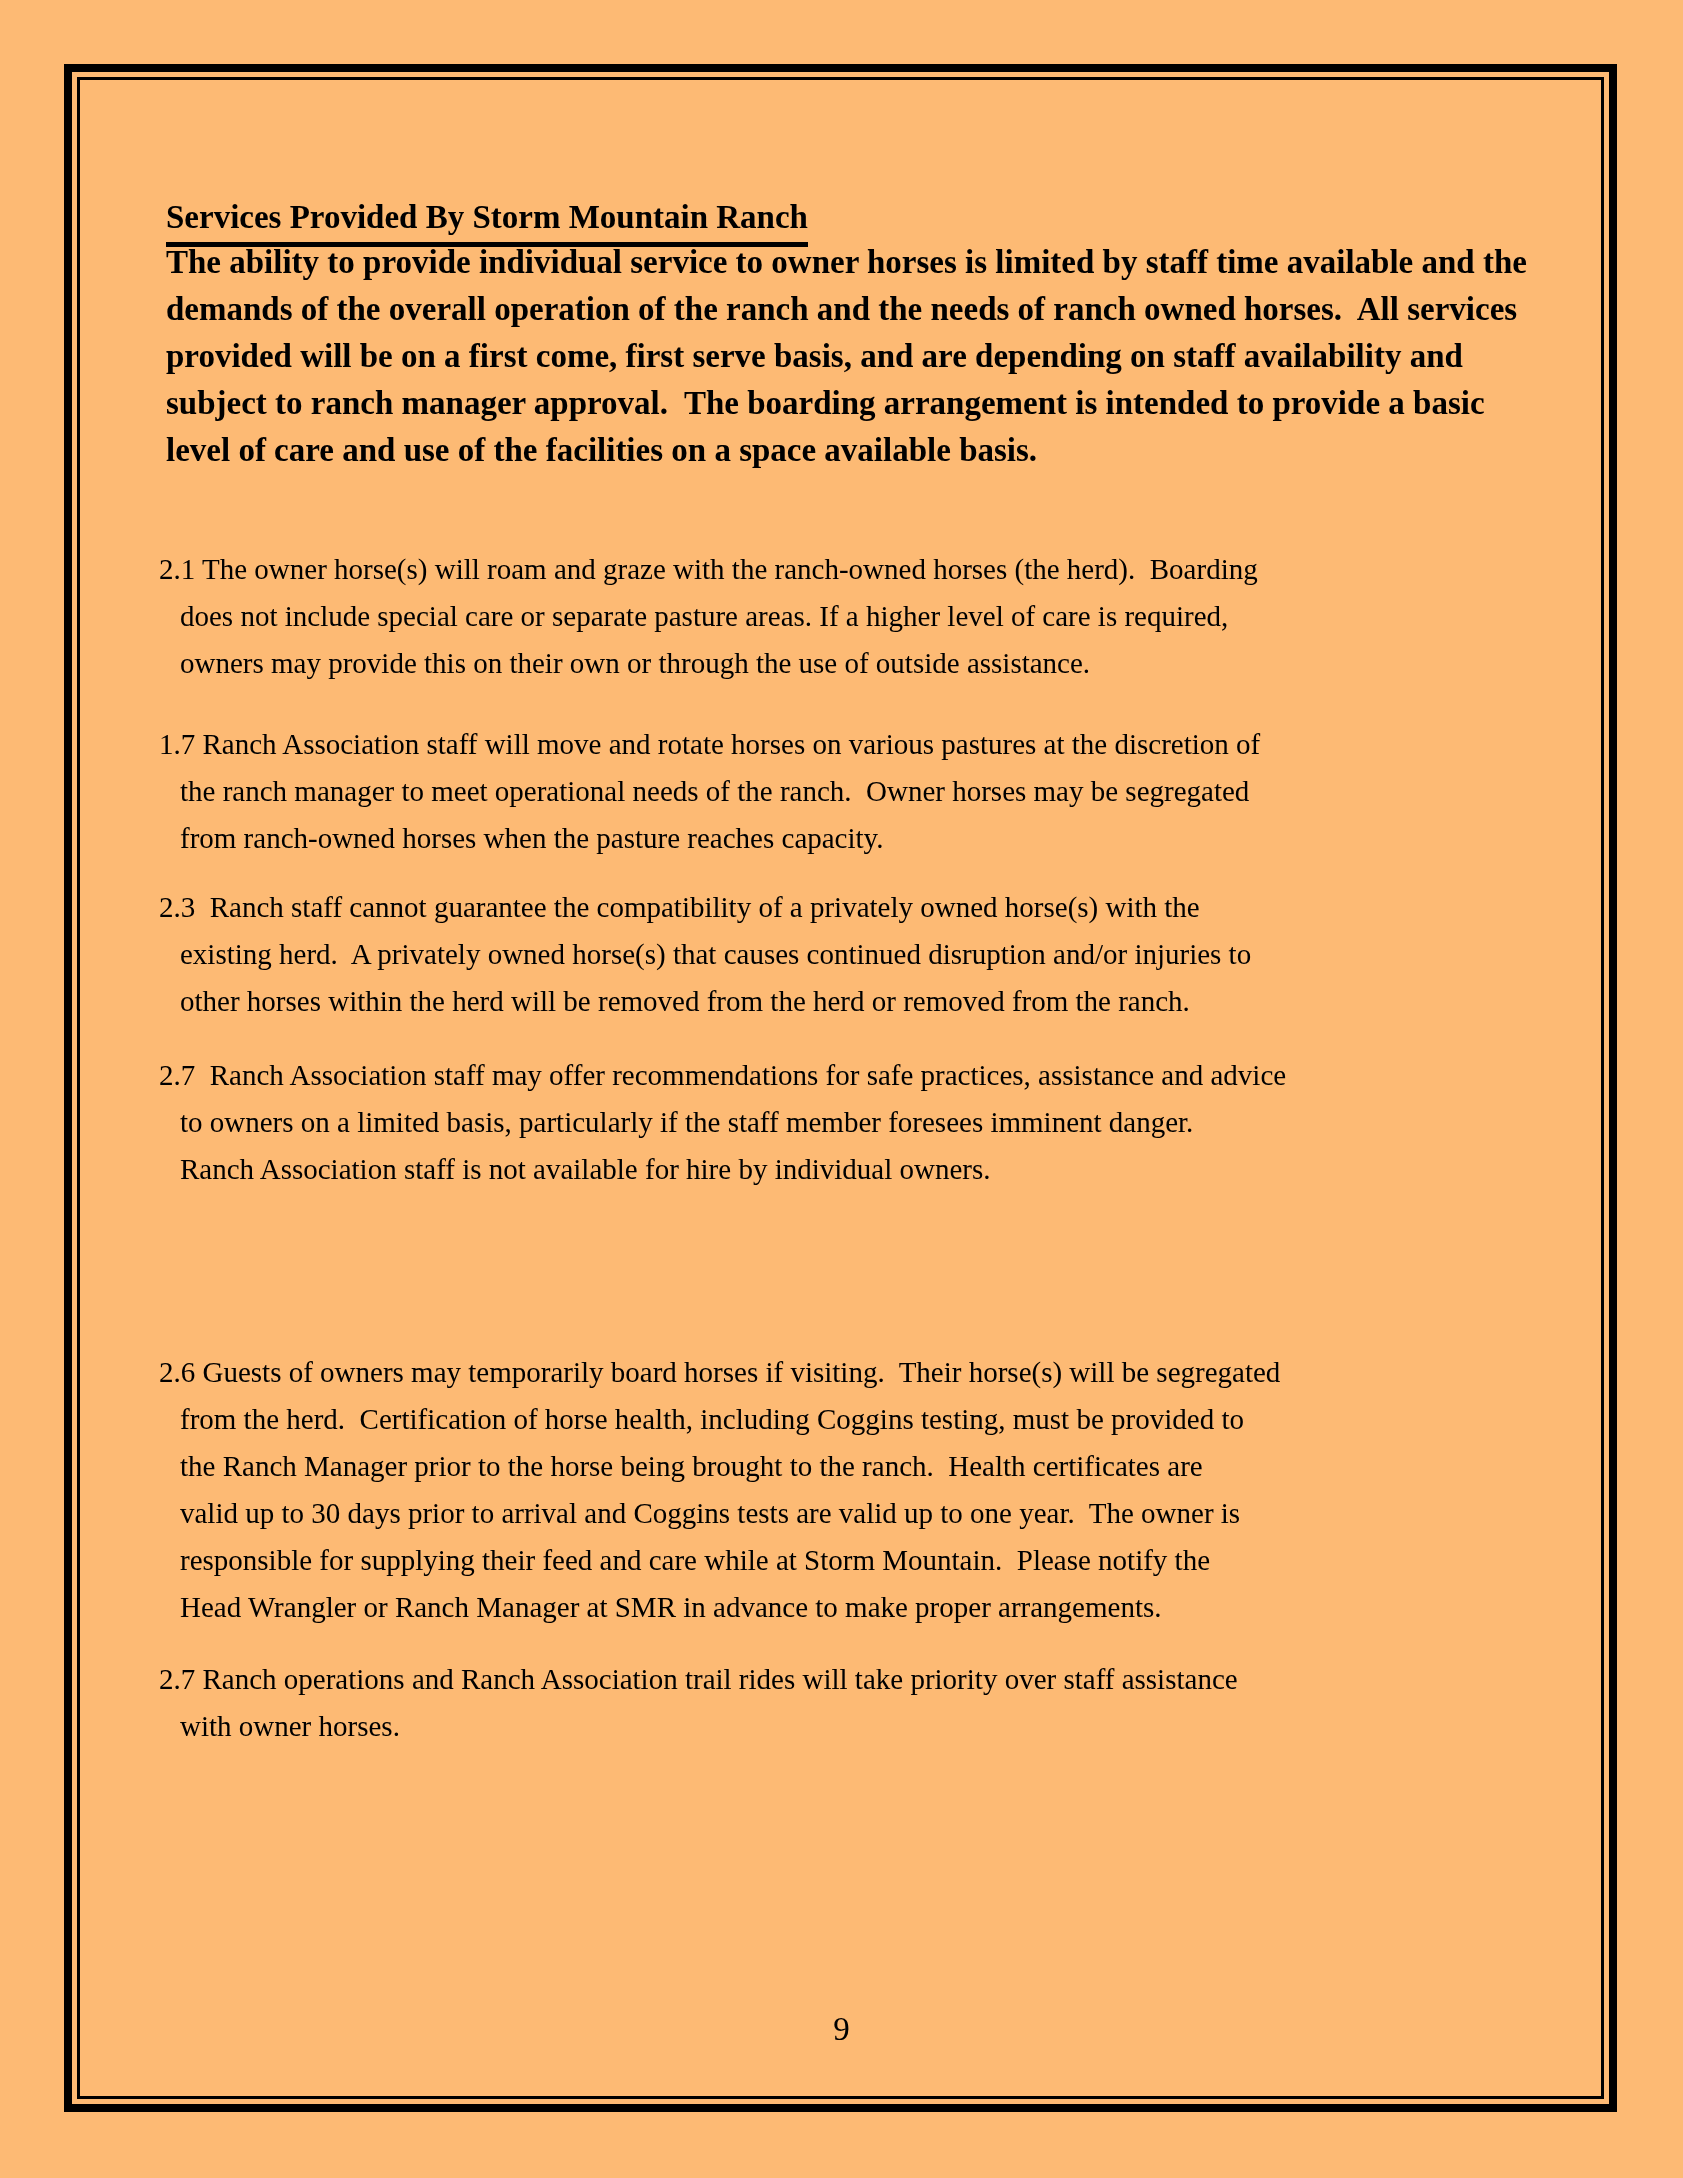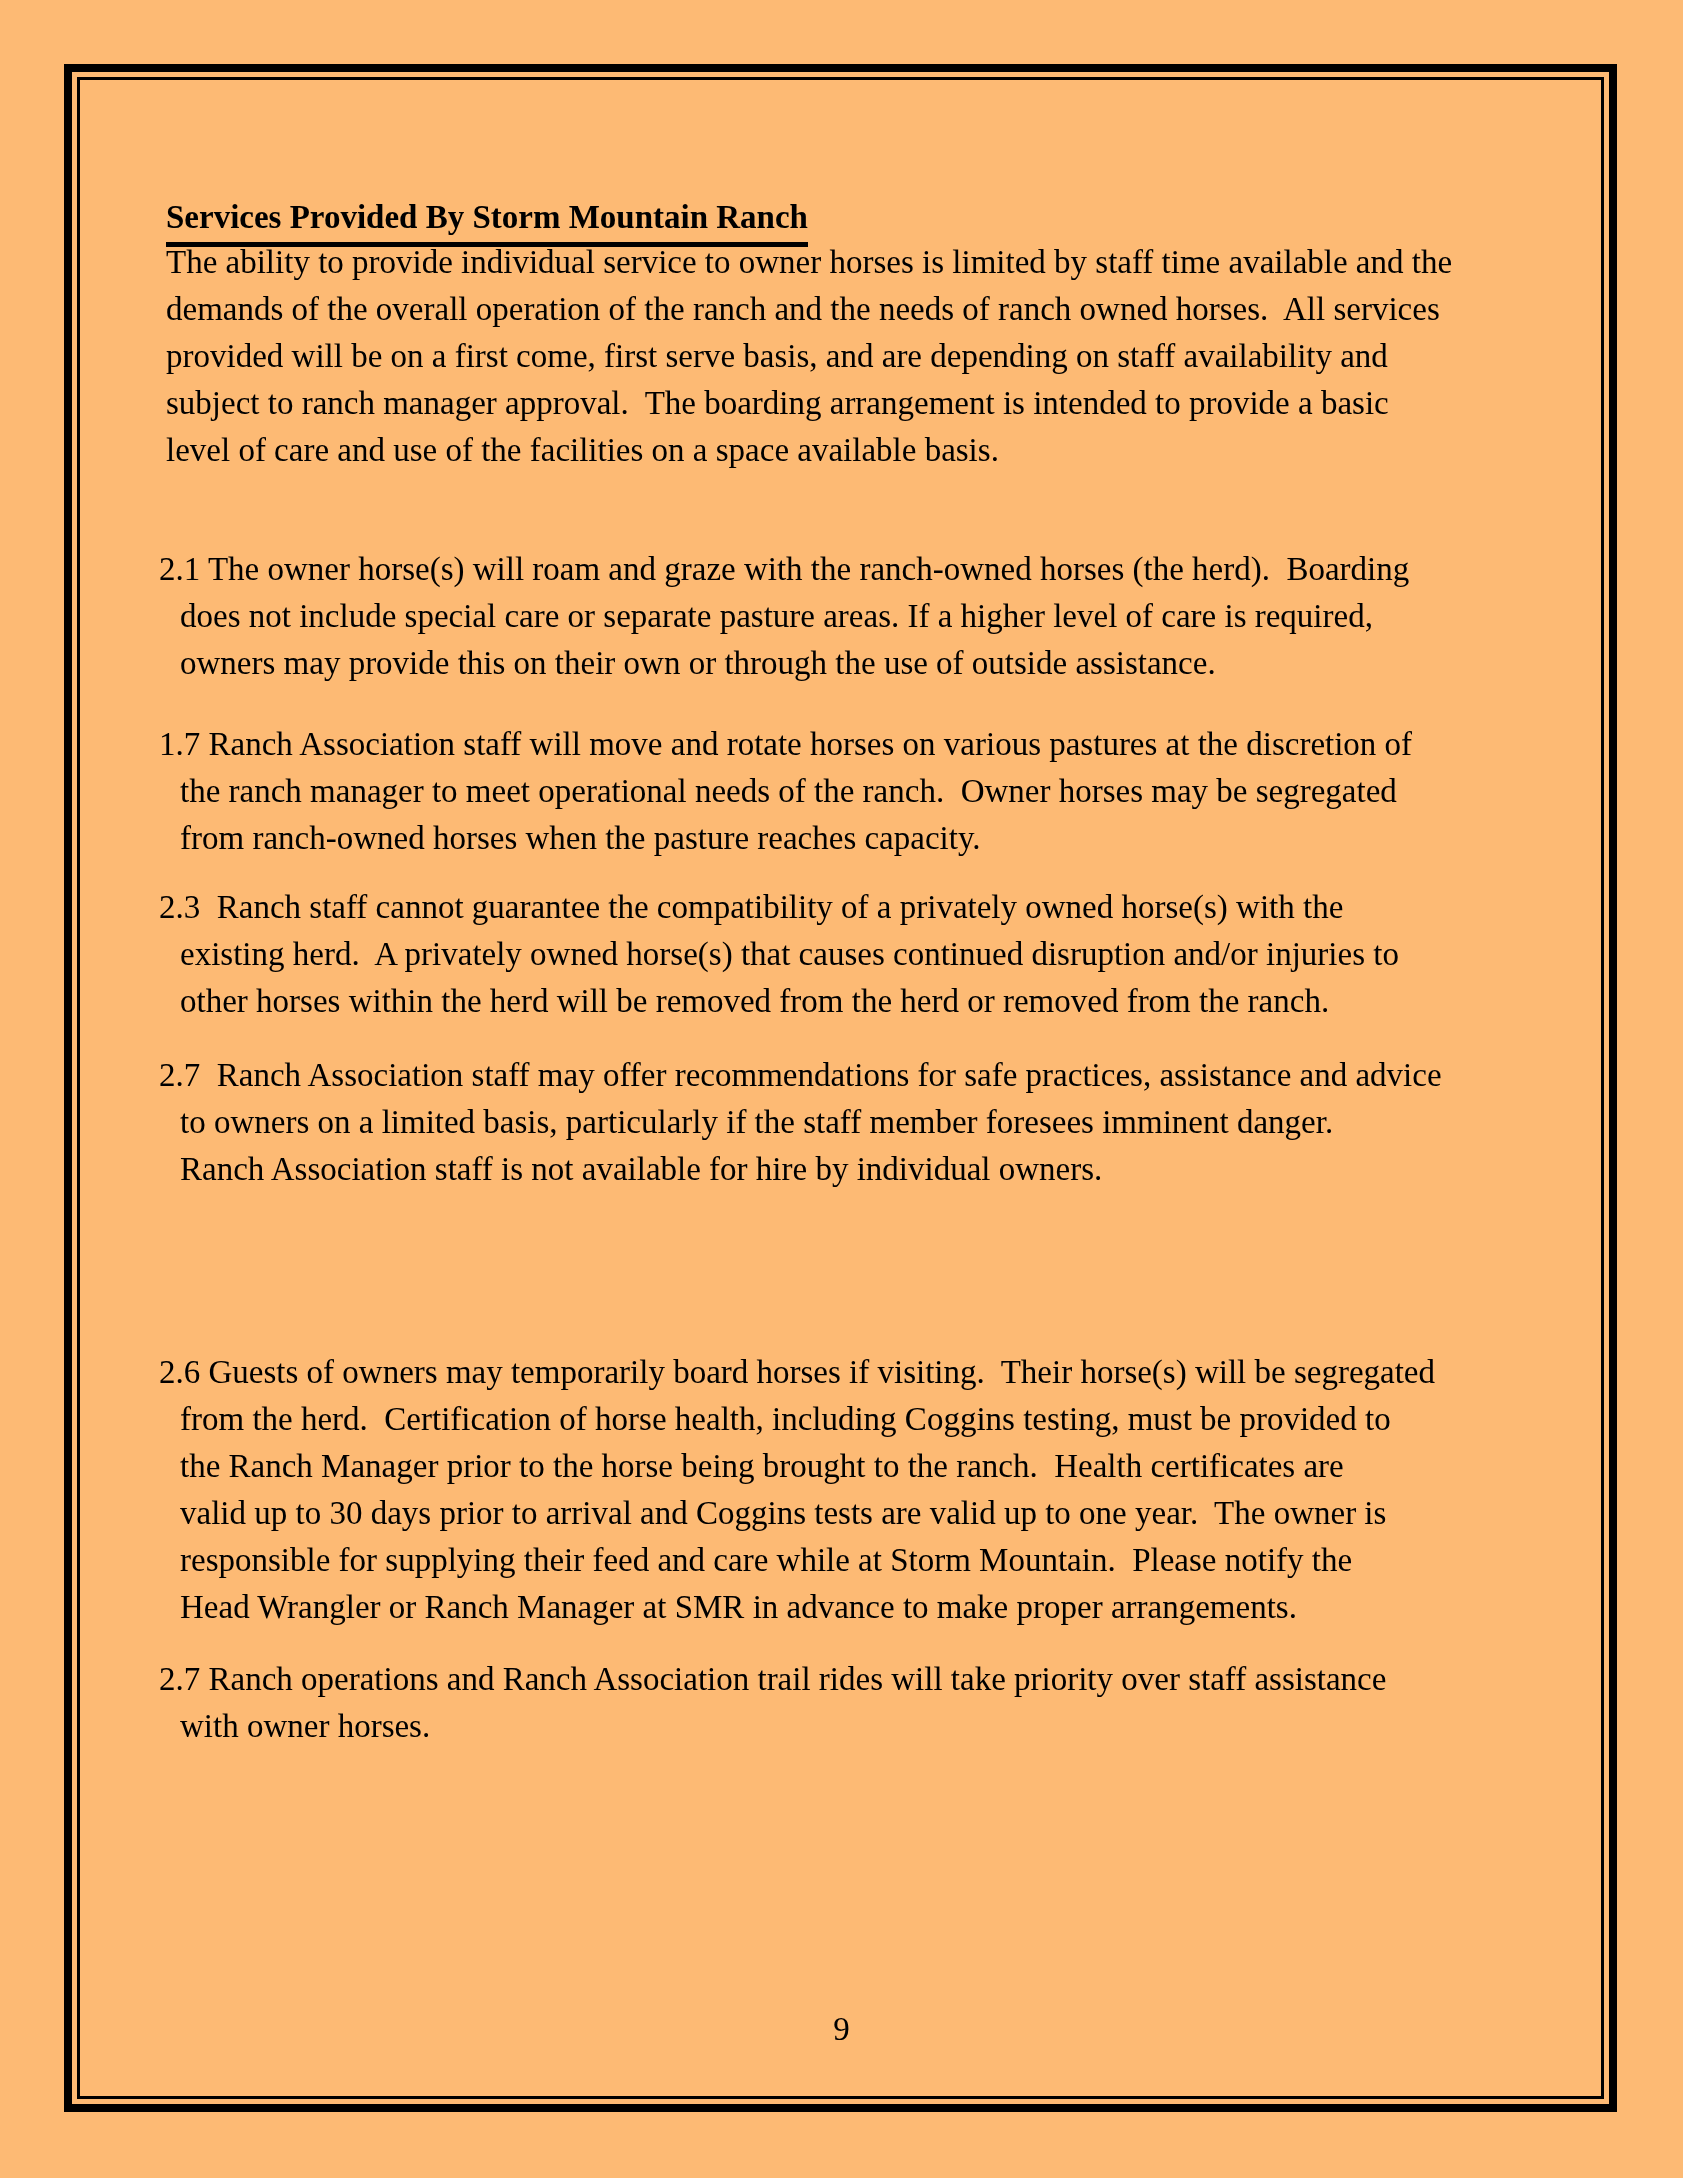--- a/index.html
+++ b/index.html
@@ -52,26 +52,27 @@
     padding-bottom: 1px;
   }
   .doc-intro {
     position: absolute;
     left: 166px;
     top: 239px;
     width: 1416px;
     font-size: 33px;
     line-height: 47px;
     white-space: pre-wrap;
+    font-weight: bold;
   }
   .item {
     position: absolute;
     left: 159px;
     width: 1416px;
-    font-size: 33px;
+    font-size: 29px;
     line-height: 47px;
     white-space: pre-wrap;
     padding-left: 21px;
     text-indent: -21px;
   }
   .item-0 { top: 546px; }
   .item-1 { top: 721px; }
   .item-2 { top: 884px; }
   .item-3 { top: 1052px; }
   .item-4 { top: 1221px; }

